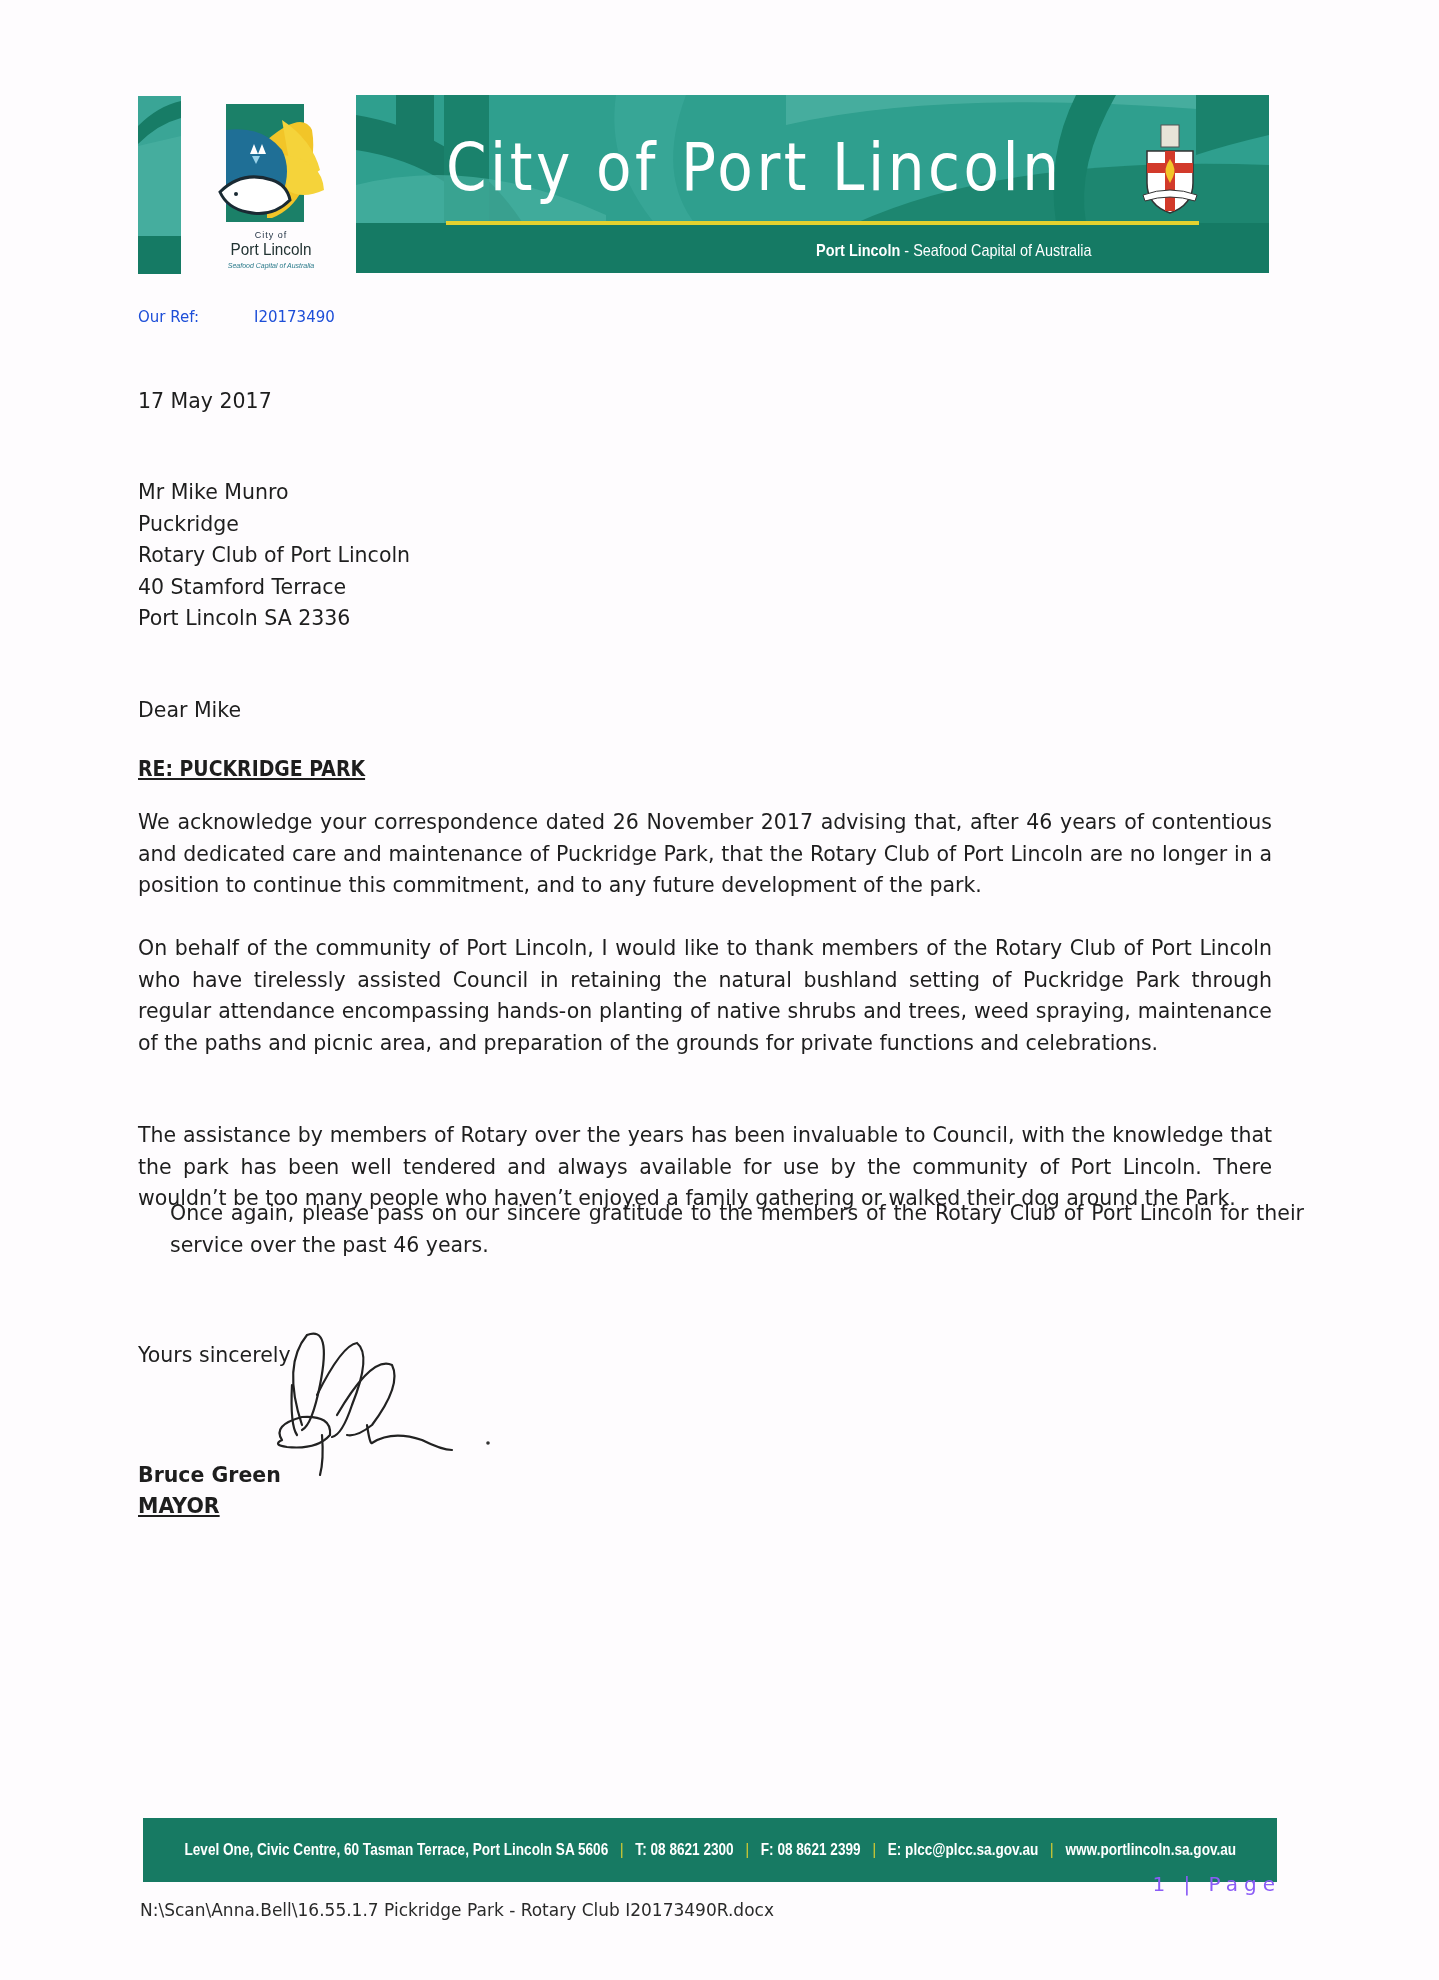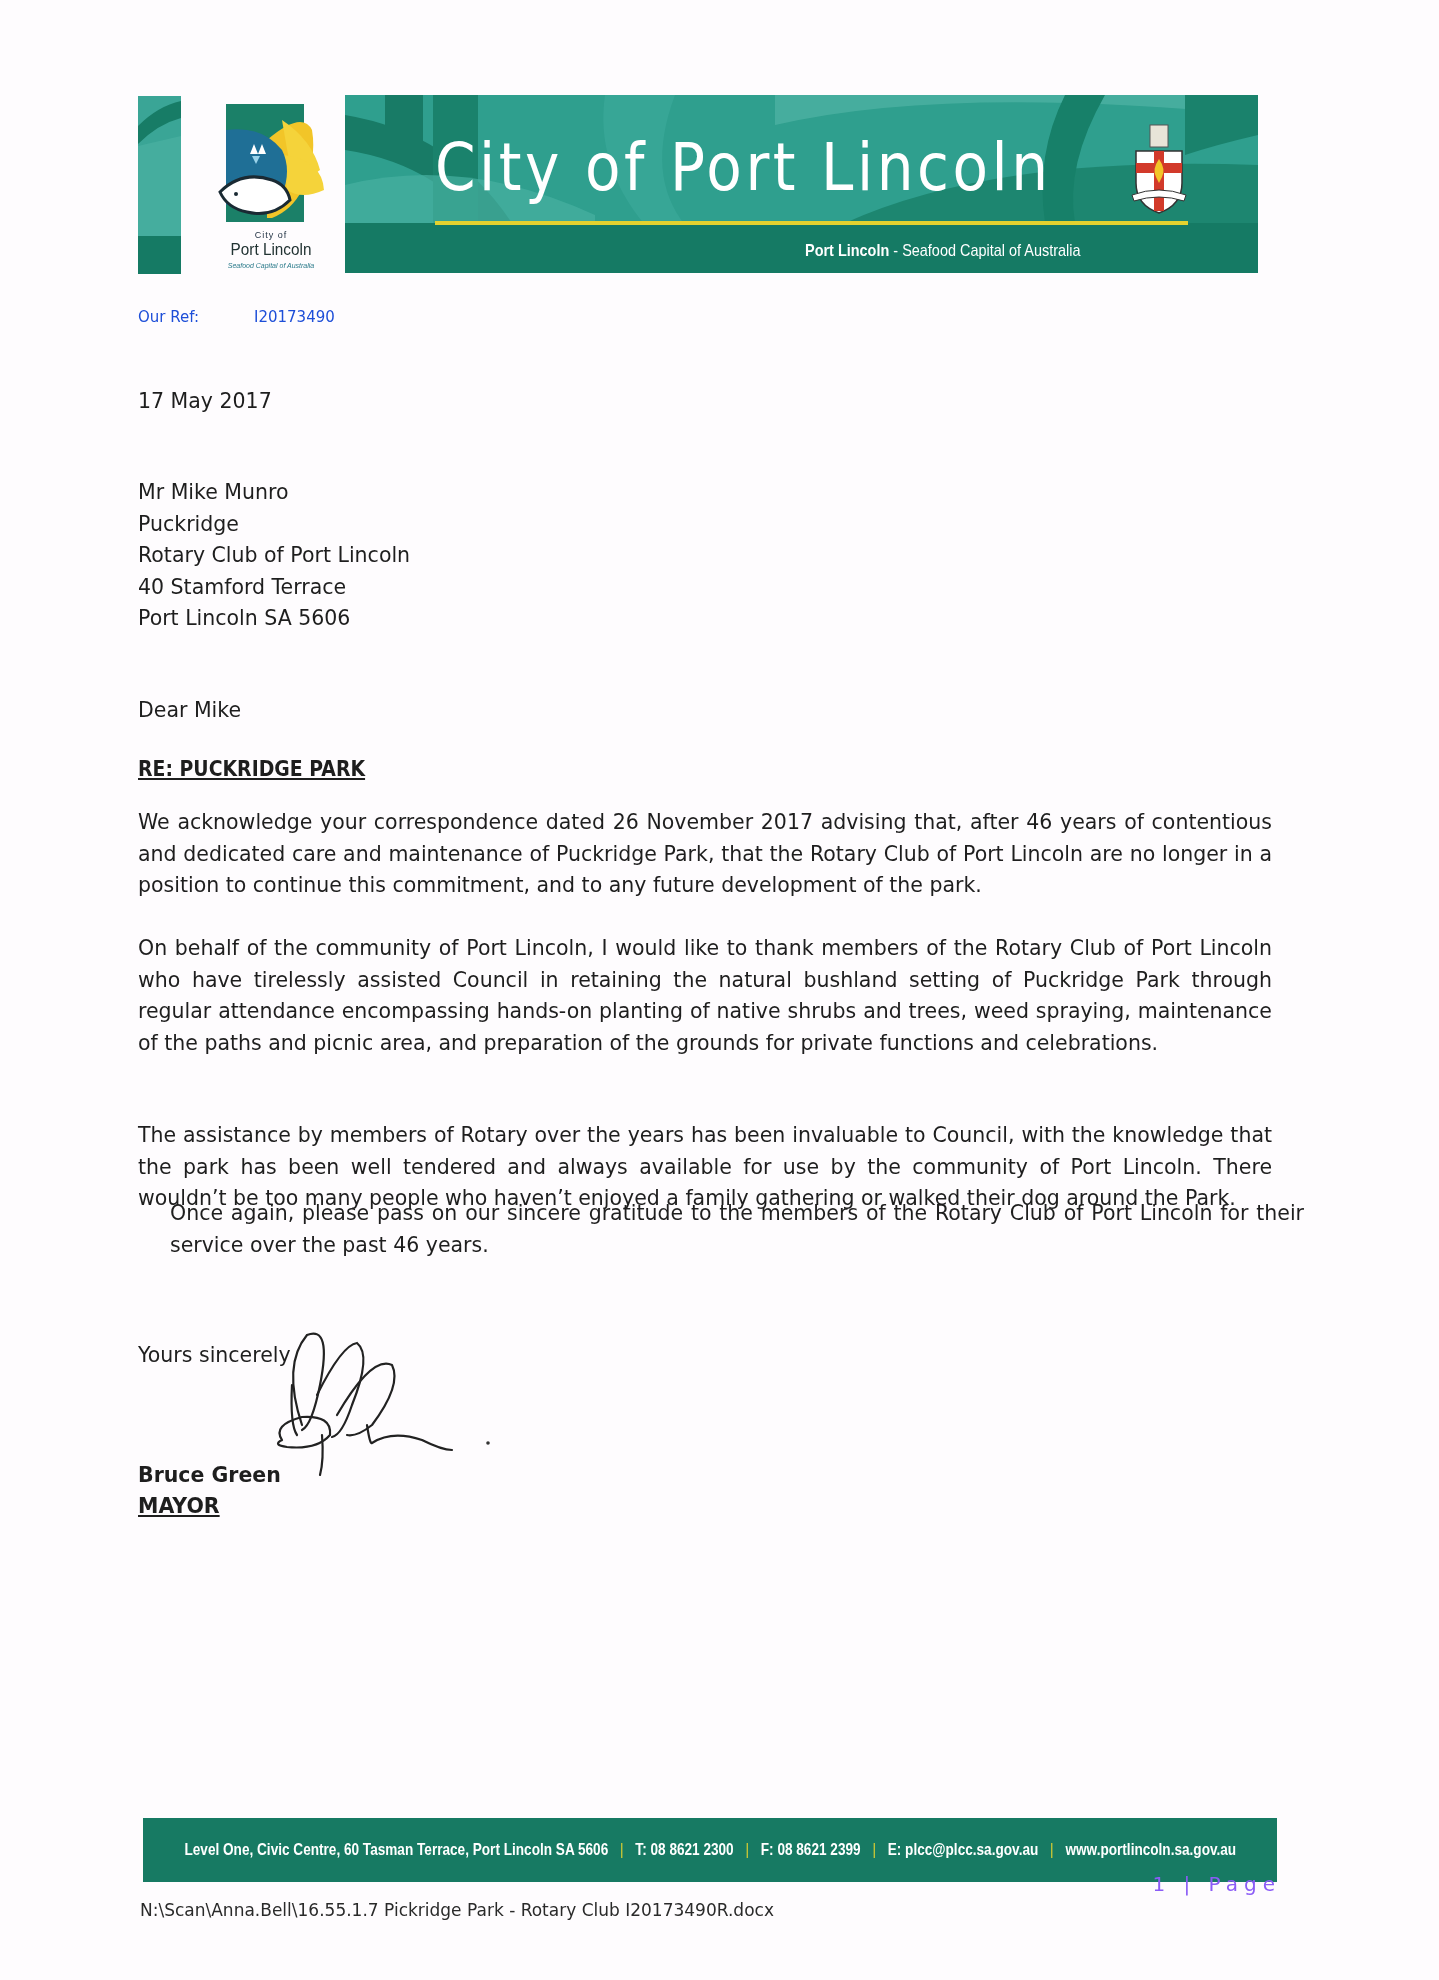--- a/index.html
+++ b/index.html
@@ -1,21 +1,21 @@
 <!DOCTYPE html>
 <html><head>
 <meta charset="utf-8">
 <style>
   html, body { margin:0; padding:0; }
   body { width:1439px; height:1980px; background:#fefcfe; position:relative; overflow:hidden;
          font-family:"Liberation Sans", "DejaVu Sans", sans-serif; color:#1c1c1c; }
   .abs { position:absolute; }
   
   .strip { left:138px; top:96px; width:43px; height:178px; overflow:hidden; background:#3aa596; }
-  .banner { left:345px; top:95px; width:913px; height:178px; overflow:hidden; background:#0f172a; }
+  .banner { left:356px; top:95px; width:913px; height:178px; overflow:hidden; background:#0f172a; }
   .banner-bottom { position:absolute; left:0; bottom:0; width:100%; height:50px; background:#157a64; }
   .banner-line { position:absolute; left:90px; right:70px; bottom:48px; height:4px; background:#e3d22f; }
   .banner-title { position:absolute; left:90px; top:34px; font-family:"DejaVu Sans", sans-serif; font-size:66px;
                   letter-spacing:4px; color:#ffffff; font-weight:normal; white-space:nowrap; transform:scaleX(0.88); transform-origin:left; }
   .banner-tag { position:absolute; left:460px; bottom:12px; font-size:17px; color:#ffffff; white-space:nowrap; transform:scaleX(0.85); transform-origin:left; }
   .banner-tag b { font-weight:bold; }
   .crest { position:absolute; right:70px; top:28px; width:58px; height:96px; }
   .logo { left:212px; top:100px; width:118px; height:176px; }
   .logo-cityof { position:absolute; left:0; width:100%; top:130px; text-align:center; font-size:9px; color:#234; letter-spacing:1px; }
   .logo-name { position:absolute; left:0; width:100%; top:140px; text-align:center; font-size:17px; color:#233; white-space:nowrap; transform:scaleX(0.9); }
@@ -107,21 +107,21 @@
 <div class="abs txt small ref-label">Our Ref:</div>
 <div class="abs txt small ref-value">I20173490</div>
 
 <div class="abs txt date">17 May 2017</div>
 
 <div class="abs txt address">
   <div>Mr Mike Munro</div>
   <div>Puckridge</div>
   <div>Rotary Club of Port Lincoln</div>
   <div>40 Stamford Terrace</div>
-  <div>Port Lincoln SA 5606</div>
+  <div>Port Lincoln SA 2336</div>
 </div>
 
 <div class="abs txt salutation">Dear Mike</div>
 <div class="abs txt subject">RE:  PUCKRIDGE PARK</div>
 
 <p class="abs txt body para p1">We acknowledge your correspondence dated 26 November 2017 advising that, after 46 years of contentious and dedicated care and maintenance of Puckridge Park, that the Rotary Club of Port Lincoln are no longer in a position to continue this commitment, and to any future development of the park.</p>
 <p class="abs txt body para p2">On behalf of the community of Port Lincoln, I would like to thank members of the Rotary Club of Port Lincoln who have tirelessly assisted Council in retaining the natural bushland setting of Puckridge Park through regular attendance encompassing hands-on planting of native shrubs and trees, weed spraying, maintenance of the paths and picnic area, and preparation of the grounds for private functions and celebrations.</p>
 <p class="abs txt body para p3">The assistance by members of Rotary over the years has been invaluable to Council, with the knowledge that the park has been well tendered and always available for use by the community of Port Lincoln.  There wouldn’t be too many people who haven’t enjoyed a family gathering or walked their dog around the Park.</p>
 <p class="abs txt body para p4">Once again, please pass on our sincere gratitude to the members of the Rotary Club of Port Lincoln for their service over the past 46 years.</p>
 

